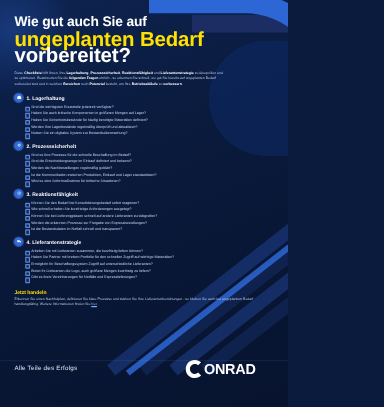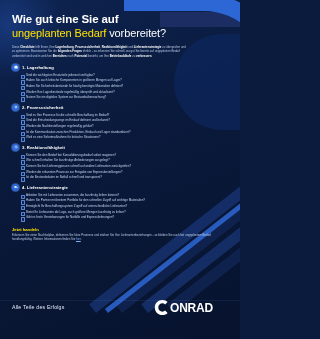--- a/index.html
+++ b/index.html
@@ -63,21 +63,21 @@
     background: #2f6bdd; transform: rotate(-38deg);
     transform-origin: left bottom; opacity: .8;
   }
 
   
   #header { position: relative; padding: 13px 12px 0 12px; z-index: 5; }
   .title-l1 {
     font-size: 11.5px; font-weight: bold; color: #ffffff;
     line-height: 13px; letter-spacing: -0.1px;
   }
-  .title-l2 { font-size: 11px; font-weight: normal; line-height: 14px; letter-spacing: -0.1px; }
+  .title-l2 { font-size: 17px; font-weight: bold; line-height: 14px; letter-spacing: -0.1px; }
   .hl { color: #ffe000; }
   .title-rest { color: #ffffff; }
 
   #intro {
     margin-top: 5px;
     font-size: 2.9px; line-height: 4.3px;
     color: #b9c9e6; width: 176px;
     text-align: left;
   }
   #intro b { color: #ffffff; }
@@ -137,21 +137,21 @@
   <div class="deco" id="chev-blob"></div>
   <div class="deco" id="chev-big2"></div>
   <div class="deco" id="chev-big"></div>
   <div class="deco" id="stripe1"></div>
   <div class="deco" id="stripe2"></div>
   <div class="deco" id="stripe3"></div>
   <div class="deco" id="stripe4"></div>
   <div class="deco" id="stripe-bright"></div>
 
   <div id="header">
-    <div class="title-l1">Wie gut eine Sie auf</div>
+    <div class="title-l1">Wie gut auch Sie auf</div>
     <div class="title-l2"><span class="hl">ungeplanten Bedarf</span><span class="title-rest"> vorbereitet?</span></div>
     <div id="intro">Diese <b>Checkliste</b> hilft Ihnen, Ihre <b>Lagerhaltung</b>, <b>Prozesssicherheit</b>, <b>Reaktionsfähigkeit</b> und <b>Lieferantenstrategie</b> zu überprüfen und zu optimieren. Beantworten Sie die <b>folgenden Fragen</b> ehrlich - so erkennen Sie schnell, wo gut Sie bereits auf ungeplanten Bedarf vorbereitet sind und in welchen <b>Bereichen</b> noch <b>Potenzial</b> besteht, um Ihre <b>Betriebsabläufe</b> zu <b>verbessern</b>.</div>
   </div>
 
   <div id="sections">
 
     <div class="section">
       <div class="sec-head">
         <span class="sec-icon">
           <svg width="4" height="4" viewBox="0 0 10 10">

